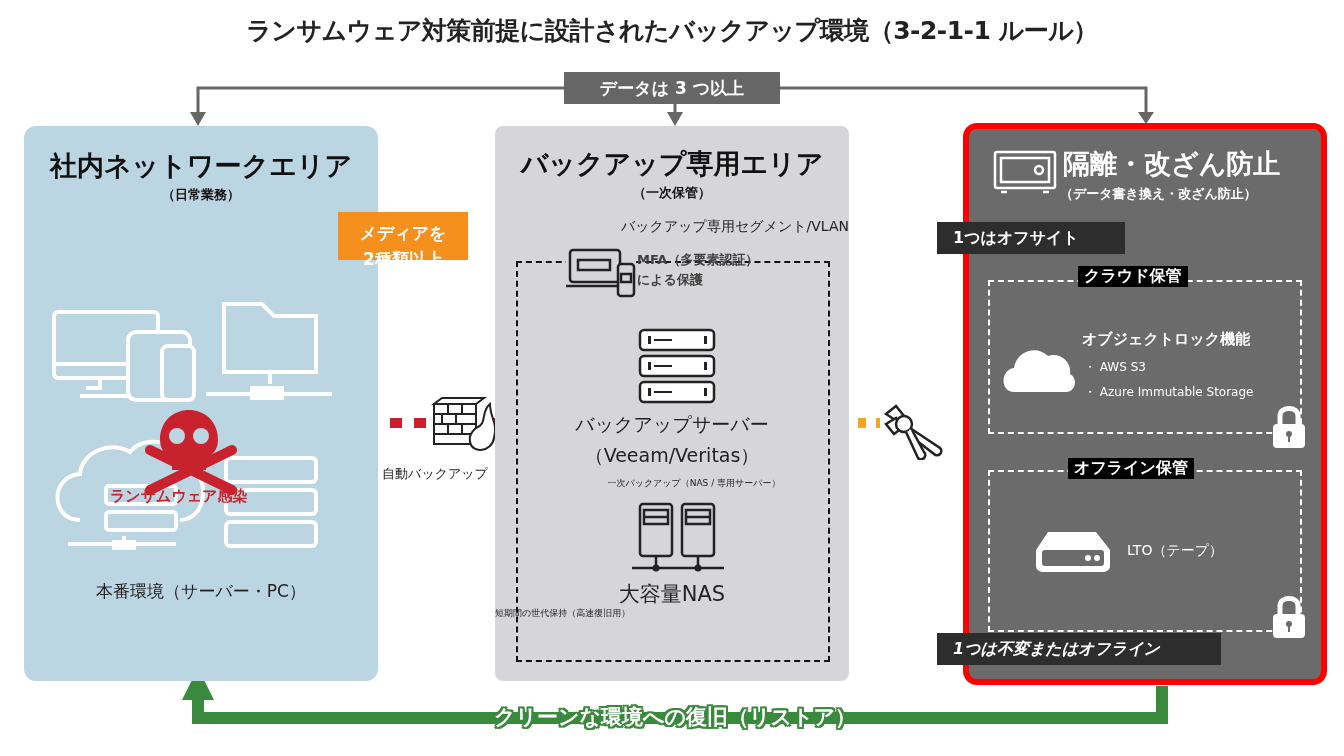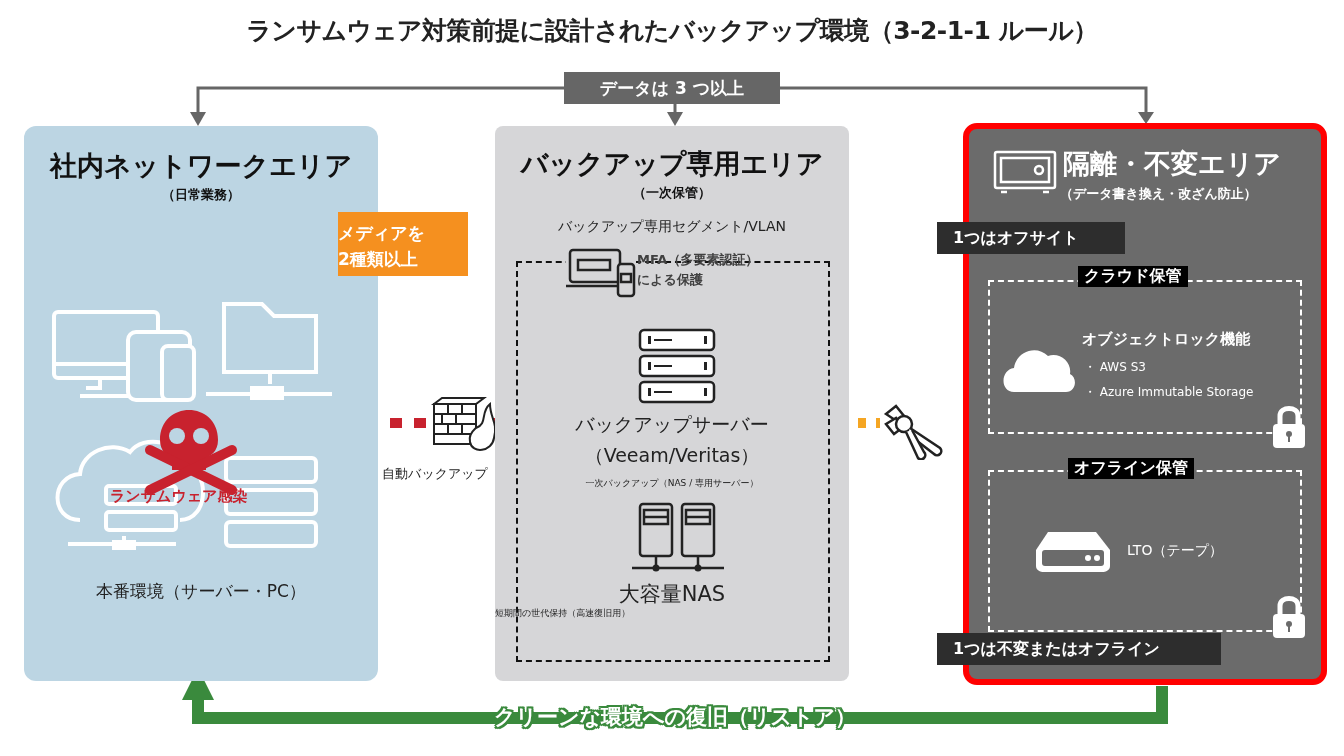--- a/index.html
+++ b/index.html
@@ -11,40 +11,40 @@
   .top-label { left: 564px; top: 72px; width: 216px; height: 32px; background: #666666; color: #fff; font-size: 17px; font-weight: bold; text-align: center; line-height: 32px; }
 
   
   .panel-left { left: 24px; top: 126px; width: 354px; height: 555px; background: #bcd5e3; border-radius: 12px; }
   .panel-mid { left: 495px; top: 126px; width: 354px; height: 555px; background: #d6d6d8; border-radius: 8px; }
   .panel-right { left: 963px; top: 123px; width: 364px; height: 562px; background: #6b6b6b; border: 6px solid #ff0000; border-radius: 14px; }
 
   .panel-title { position: absolute; left: 0; width: 100%; text-align: center; font-weight: bold; font-size: 27px; color: #111; }
   .panel-sub { position: absolute; left: 0; width: 100%; text-align: center; font-weight: bold; font-size: 13px; color: #111; }
 
-  .media-badge { left: 338px; top: 212px; width: 130px; height: 64px; background: #f5901f; color: #fff; font-weight: bold; font-size: 17px; line-height: 26px; padding-top: 8px; }
+  .media-badge { left: 338px; top: 212px; width: 130px; height: 48px; background: #f5901f; color: #fff; font-weight: bold; font-size: 17px; text-align: center; line-height: 26px; padding-top: 8px; }
 
   .ransom-label { left: 110px; top: 487px; width: 200px; text-align: left; font-weight: bold; font-size: 15px; color: #c8222e; }
   .prod-label { left: 24px; top: 580px; width: 354px; text-align: center; font-size: 17px; color: #222; }
   .auto-label { left: 365px; top: 465px; width: 140px; text-align: center; font-size: 13px; color: #222; }
 
-  .seg-label { left: 495px; top: 218px; width: 354px; text-align: center; font-size: 14px; color: #222; }
+  .seg-label { left: 495px; top: 218px; width: 354px; text-align: right; font-size: 14px; color: #222; }
   .dashed-mid { left: 516px; top: 261px; width: 314px; height: 401px; border: 2px dashed #111; }
   .mfa-text { left: 637px; top: 250px; font-weight: bold; font-size: 13px; color: #404040; line-height: 20px; }
   .srv-title { left: 495px; top: 412px; width: 354px; text-align: center; font-size: 19px; color: #222; }
   .srv-product { left: 495px; top: 443px; width: 354px; text-align: center; font-size: 19px; color: #222; }
-  .srv-note { left: 495px; top: 477px; width: 354px; text-align: center; font-size: 9px; color: #222; }
+  .srv-note { left: 517px; top: 477px; width: 354px; text-align: center; font-size: 9px; color: #222; }
   .nas-title { left: 495px; top: 580px; width: 354px; text-align: center; font-size: 21px; color: #222; }
   .nas-note { left: 495px; top: 607px; width: 354px; text-align: left; font-size: 9px; color: #222; }
 
   .right-title { left: 1063px; top: 146px; font-weight: bold; font-size: 27px; color: #fff; }
   .right-sub { left: 1060px; top: 185px; font-weight: bold; font-size: 13px; color: #fff; }
   .badge-dark { background: #2d2d2d; color: #fff; font-weight: bold; font-size: 16px; line-height: 32px; padding-left: 16px; }
   .badge-offsite { left: 937px; top: 222px; width: 188px; height: 32px; }
-  .badge-immutable { left: 937px; top: 633px; width: 284px; height: 32px; }
+  .badge-immutable { left: 937px; top: 633px; width: 284px; height: 32px; font-style: italic; }
 
   .dashed-cloud { left: 988px; top: 280px; width: 314px; height: 154px; border: 2px dashed #fff; }
   .dashed-offline { left: 988px; top: 470px; width: 314px; height: 162px; border: 2px dashed #fff; }
   .box-heading { background: #000000; color: #fff; font-weight: bold; font-size: 16px; padding: 0 6px; }
   .cloud-heading { left: 1078px; top: 266px; }
   .offline-heading { left: 1068px; top: 458px; }
   .objlock-title { left: 1082px; top: 330px; color: #fff; font-weight: bold; font-size: 15px; }
   .objlock-item { color: #fff; font-size: 12px; }
   .objlock-item-0 { left: 1084px; top: 359px; }
   .objlock-item-1 { left: 1084px; top: 384px; }
@@ -233,21 +233,21 @@
 
 <svg class="abs" style="left:993px;top:148px;" width="64" height="48">
   <g fill="none" stroke="#fff" stroke-width="2.5">
     <rect x="2" y="4" width="60" height="36" rx="2"></rect>
     <rect x="8" y="10" width="48" height="24"></rect>
     <circle cx="46" cy="22" r="4"></circle>
     <line x1="8" y1="44" x2="14" y2="44"></line>
     <line x1="50" y1="44" x2="56" y2="44"></line>
   </g>
 </svg>
-<div class="abs right-title">隔離・不変エリア</div>
+<div class="abs right-title">隔離・改ざん防止</div>
 <div class="abs right-sub">（データ書き換え・改ざん防止）</div>
 
 <div class="abs badge-dark badge-offsite">1つはオフサイト</div>
 
 <div class="abs dashed-cloud"></div>
 <div class="abs box-heading cloud-heading">クラウド保管</div>
 
 <svg class="abs" style="left:1000px;top:338px;" width="76" height="56">
   <path d="M14,54 C0,54 0,32 14,30 C16,14 36,6 48,18 C60,14 72,24 70,36 C78,40 76,54 66,54 Z" fill="#fff"></path>
 </svg>

